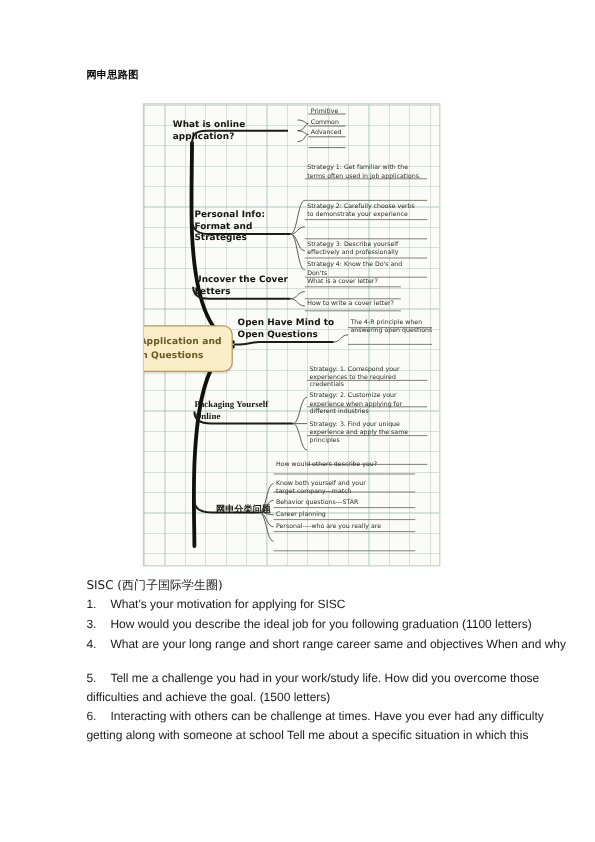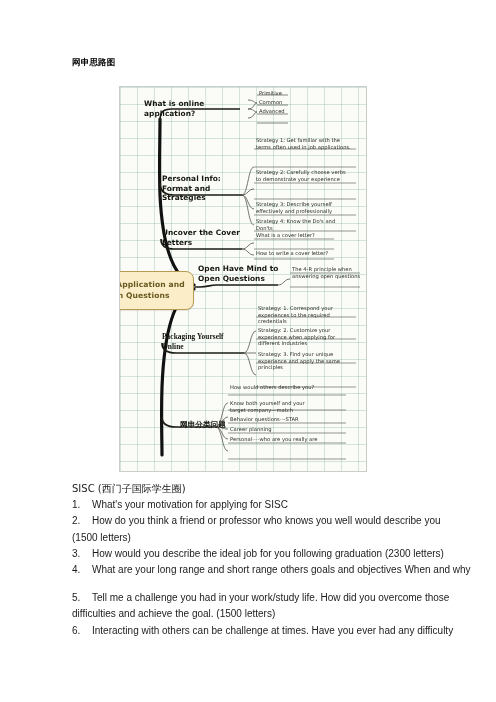--- a/index.html
+++ b/index.html
@@ -216,49 +216,44 @@
   <div class="body-text">
 
     <div class="body-line cjk">SISC (西门子国际学生圈)</div>
 
     <div>
       <div class="body-line">
         <span class="num">1.</span><span>What's your motivation for applying for SISC</span>
       </div>
     </div>
 
-    <div>
-      <div class="body-line">
-        <span class="num">2.</span><span>How do you think a friend or professor who knows you well would describe you</span>
-      </div>
-      <div class="body-line">(1500 letters)</div>
-    </div>
-
-    <div>
-      <div class="body-line">
-        <span class="num">3.</span><span>How would you describe the ideal job for you following graduation (2300 letters)</span>
-      </div>
-    </div>
-
-    <div>
-      <div class="body-line">
-        <span class="num">4.</span><span>What are your long range and short range others goals and objectives When and why</span>
+
+    <div>
+      <div class="body-line">
+        <span class="num">3.</span><span>How would you describe the ideal job for you following graduation (1100 letters)</span>
+      </div>
+    </div>
+
+    <div>
+      <div class="body-line">
+        <span class="num">4.</span><span>What are your long range and short range career same and objectives When and why</span>
       </div>
     </div>
 
     <div class="blank-line"></div>
 
     <div>
       <div class="body-line">
         <span class="num">5.</span><span>Tell me a challenge you had in your work/study life. How did you overcome those</span>
       </div>
       <div class="body-line">difficulties and achieve the goal. (1500 letters)</div>
     </div>
 
     <div>
       <div class="body-line">
         <span class="num">6.</span><span>Interacting with others can be challenge at times. Have you ever had any difficulty</span>
       </div>
+      <div class="body-line">getting along with someone at school Tell me about a specific situation in which this</div>
     </div>
 
   </div>
 
 </div>
 
 </body></html>

